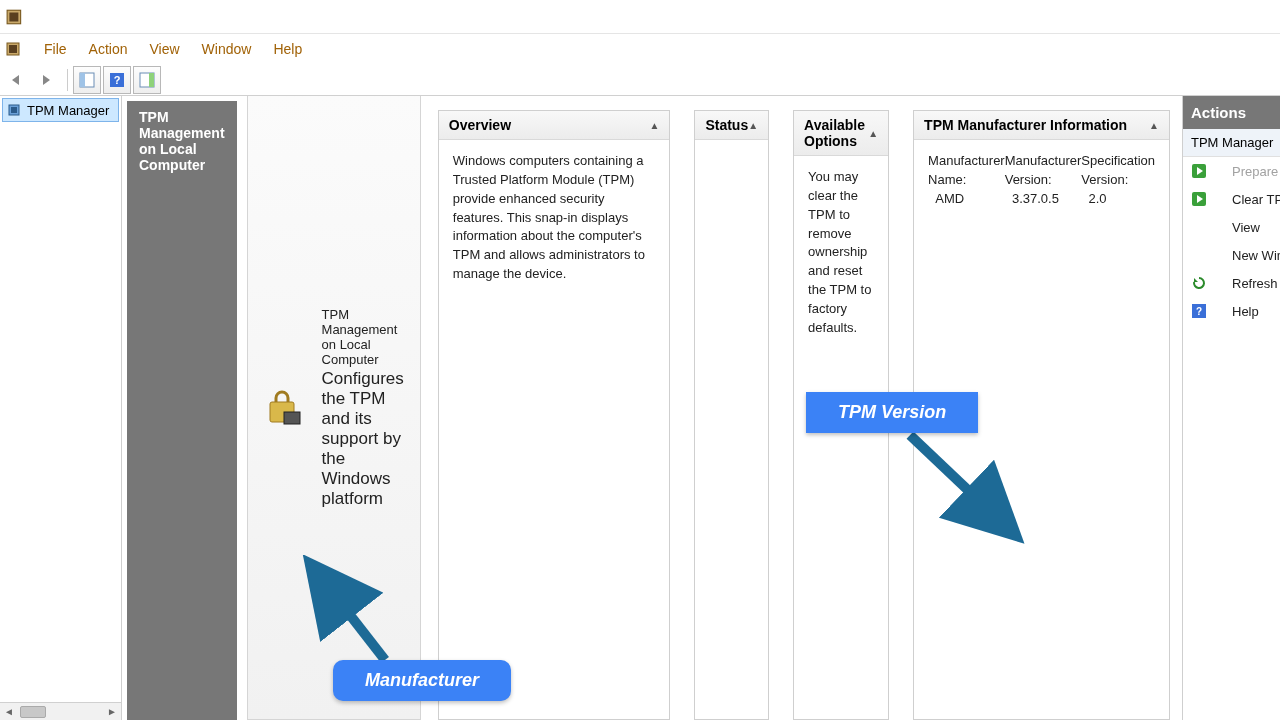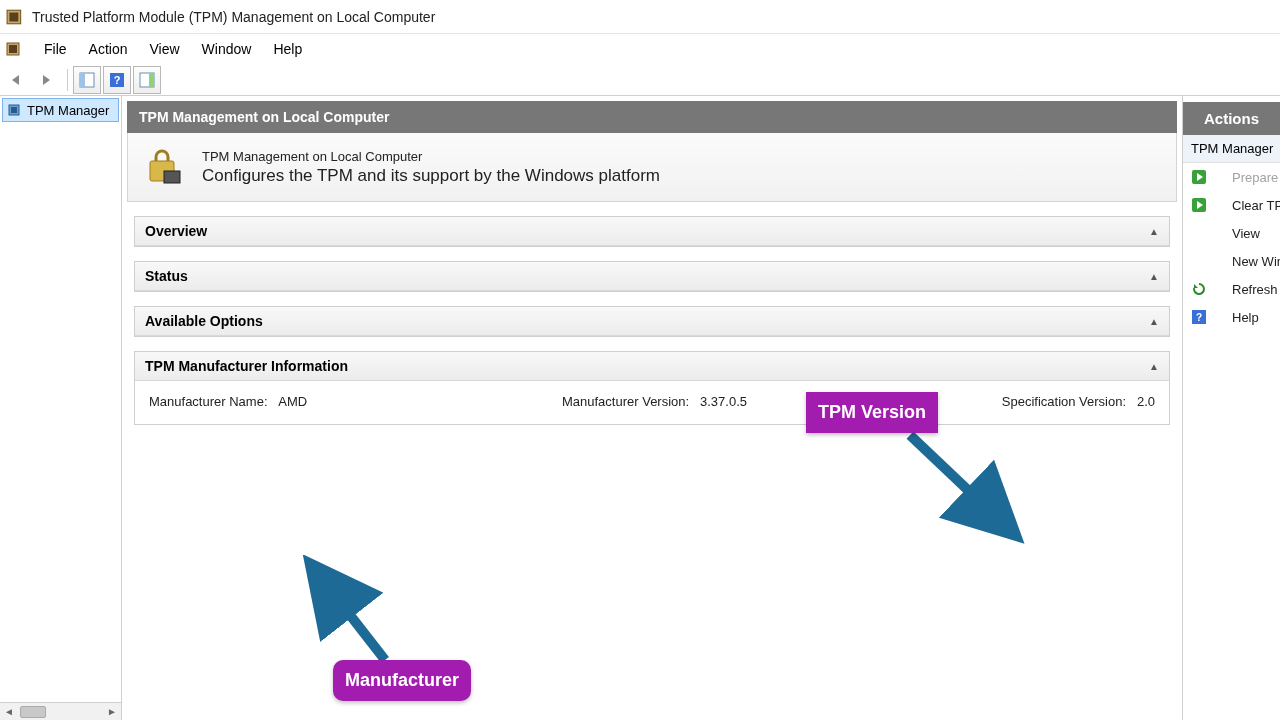--- a/index.html
+++ b/index.html
@@ -37,21 +37,21 @@
     gap: 2px;
   }
   .menubar .app-icon {
     width: 16px; height: 16px;
     margin-right: 10px;
     margin-left: 2px;
   }
   .menu-item {
     padding: 4px 10px;
     font-size: 14px;
-    color: #000000;
+    color: #a16207;
     cursor: default;
   }
   
   .toolbar {
     display: flex;
     align-items: center;
     height: 32px;
     padding: 0 4px;
     border-bottom: 1px solid #d0d0d0;
     gap: 2px;
@@ -110,21 +110,21 @@
   }
   .tree-scroll .thumb {
     width: 26px; height: 12px; background:#c8c8c8; border:1px solid #aaa; border-radius:2px;
     margin-left:2px;
   }
   .tree-scroll .track { flex:1; }
 
   .content-pane {
     flex: 1;
     display: flex;
-    flex-direction: column;
+    flex-direction: row;
     overflow: hidden;
   }
   .content-header {
     background: #777;
     color: #fff;
     font-weight: 600;
     font-size: 14px;
     padding: 8px 12px;
     margin: 5px 5px 0 5px;
   }
@@ -175,22 +175,21 @@
     border-left: 1px solid #cfcfcf;
     background:#fff;
     overflow:hidden;
   }
   .actions-header {
     background:#777;
     color:#fff;
     font-size:15px;
     font-weight:600;
     padding: 8px 8px;
-    margin: 6px 0 0 0;
-    text-align: center;
+    margin: 0 0 0 0;
   }
   .actions-sub {
     background:#eef3f9;
     padding: 6px 8px;
     font-size:13px;
     white-space:nowrap;
     overflow:hidden;
     border-bottom:1px solid #e0e0e0;
   }
   .action-item {
@@ -205,44 +204,44 @@
   }
   .action-item.disabled { color:#a2a2a2; }
   .action-icon {
     width:16px; height:16px; flex-shrink:0;
     display:flex; align-items:center; justify-content:center;
   }
 
   
   .callout {
     position: absolute;
-    background: #a21caf;
+    background: #3b82f6;
     color: #fff;
     font-weight: 700;
-    padding: 10px 12px;
+    padding: 10px 32px;
     font-size: 18px;
     white-space: nowrap;
     box-shadow: 0 2px 4px rgba(0,0,0,.25);
     z-index: 50;
+    font-style: italic;
   }
   .arrow-svg {
     position:absolute;
     z-index:49;
     pointer-events:none;
   }
 </style>
 </head>
 <body>
 
 <div class="titlebar">
   <svg class="app-icon" viewBox="0 0 16 16">
     <rect x="1" y="2" width="12" height="12" fill="#c9a96a" stroke="#7a5a20"></rect>
     <rect x="3" y="4" width="8" height="8" fill="#5a4020"></rect>
   </svg>
-  <span class="title">Trusted Platform Module (TPM) Management on Local Computer</span>
 </div>
 
 <div class="menubar">
   <svg class="app-icon" viewBox="0 0 16 16">
     <rect x="1" y="2" width="12" height="12" fill="#c9a96a" stroke="#7a5a20"></rect>
     <rect x="3" y="4" width="8" height="8" fill="#5a4020"></rect>
   </svg>
   <div class="menu-item">File</div>
   <div class="menu-item">Action</div>
   <div class="menu-item">View</div>
@@ -312,34 +311,36 @@
         <div class="t1">TPM Management on Local Computer</div>
         <div class="t2">Configures the TPM and its support by the Windows platform</div>
       </div>
     </div>
 
     <div class="section">
       <div class="section-header">
         <span class="title">Overview</span>
         <span class="collapse-caret">▲</span>
       </div>
+      <div class="section-body">Windows computers containing a Trusted Platform Module (TPM) provide enhanced security features. This snap-in displays information about the computer's TPM and allows administrators to manage the device.</div>
     </div>
 
     <div class="section">
       <div class="section-header">
         <span class="title">Status</span>
         <span class="collapse-caret">▲</span>
       </div>
     </div>
 
     <div class="section">
       <div class="section-header">
         <span class="title">Available Options</span>
         <span class="collapse-caret">▲</span>
       </div>
+      <div class="section-body">You may clear the TPM to remove ownership and reset the TPM to factory defaults.</div>
     </div>
 
     <div class="section">
       <div class="section-header">
         <span class="title">TPM Manufacturer Information</span>
         <span class="collapse-caret">▲</span>
       </div>
       <div class="section-body">
         <div class="mfr-row">
           <span>

